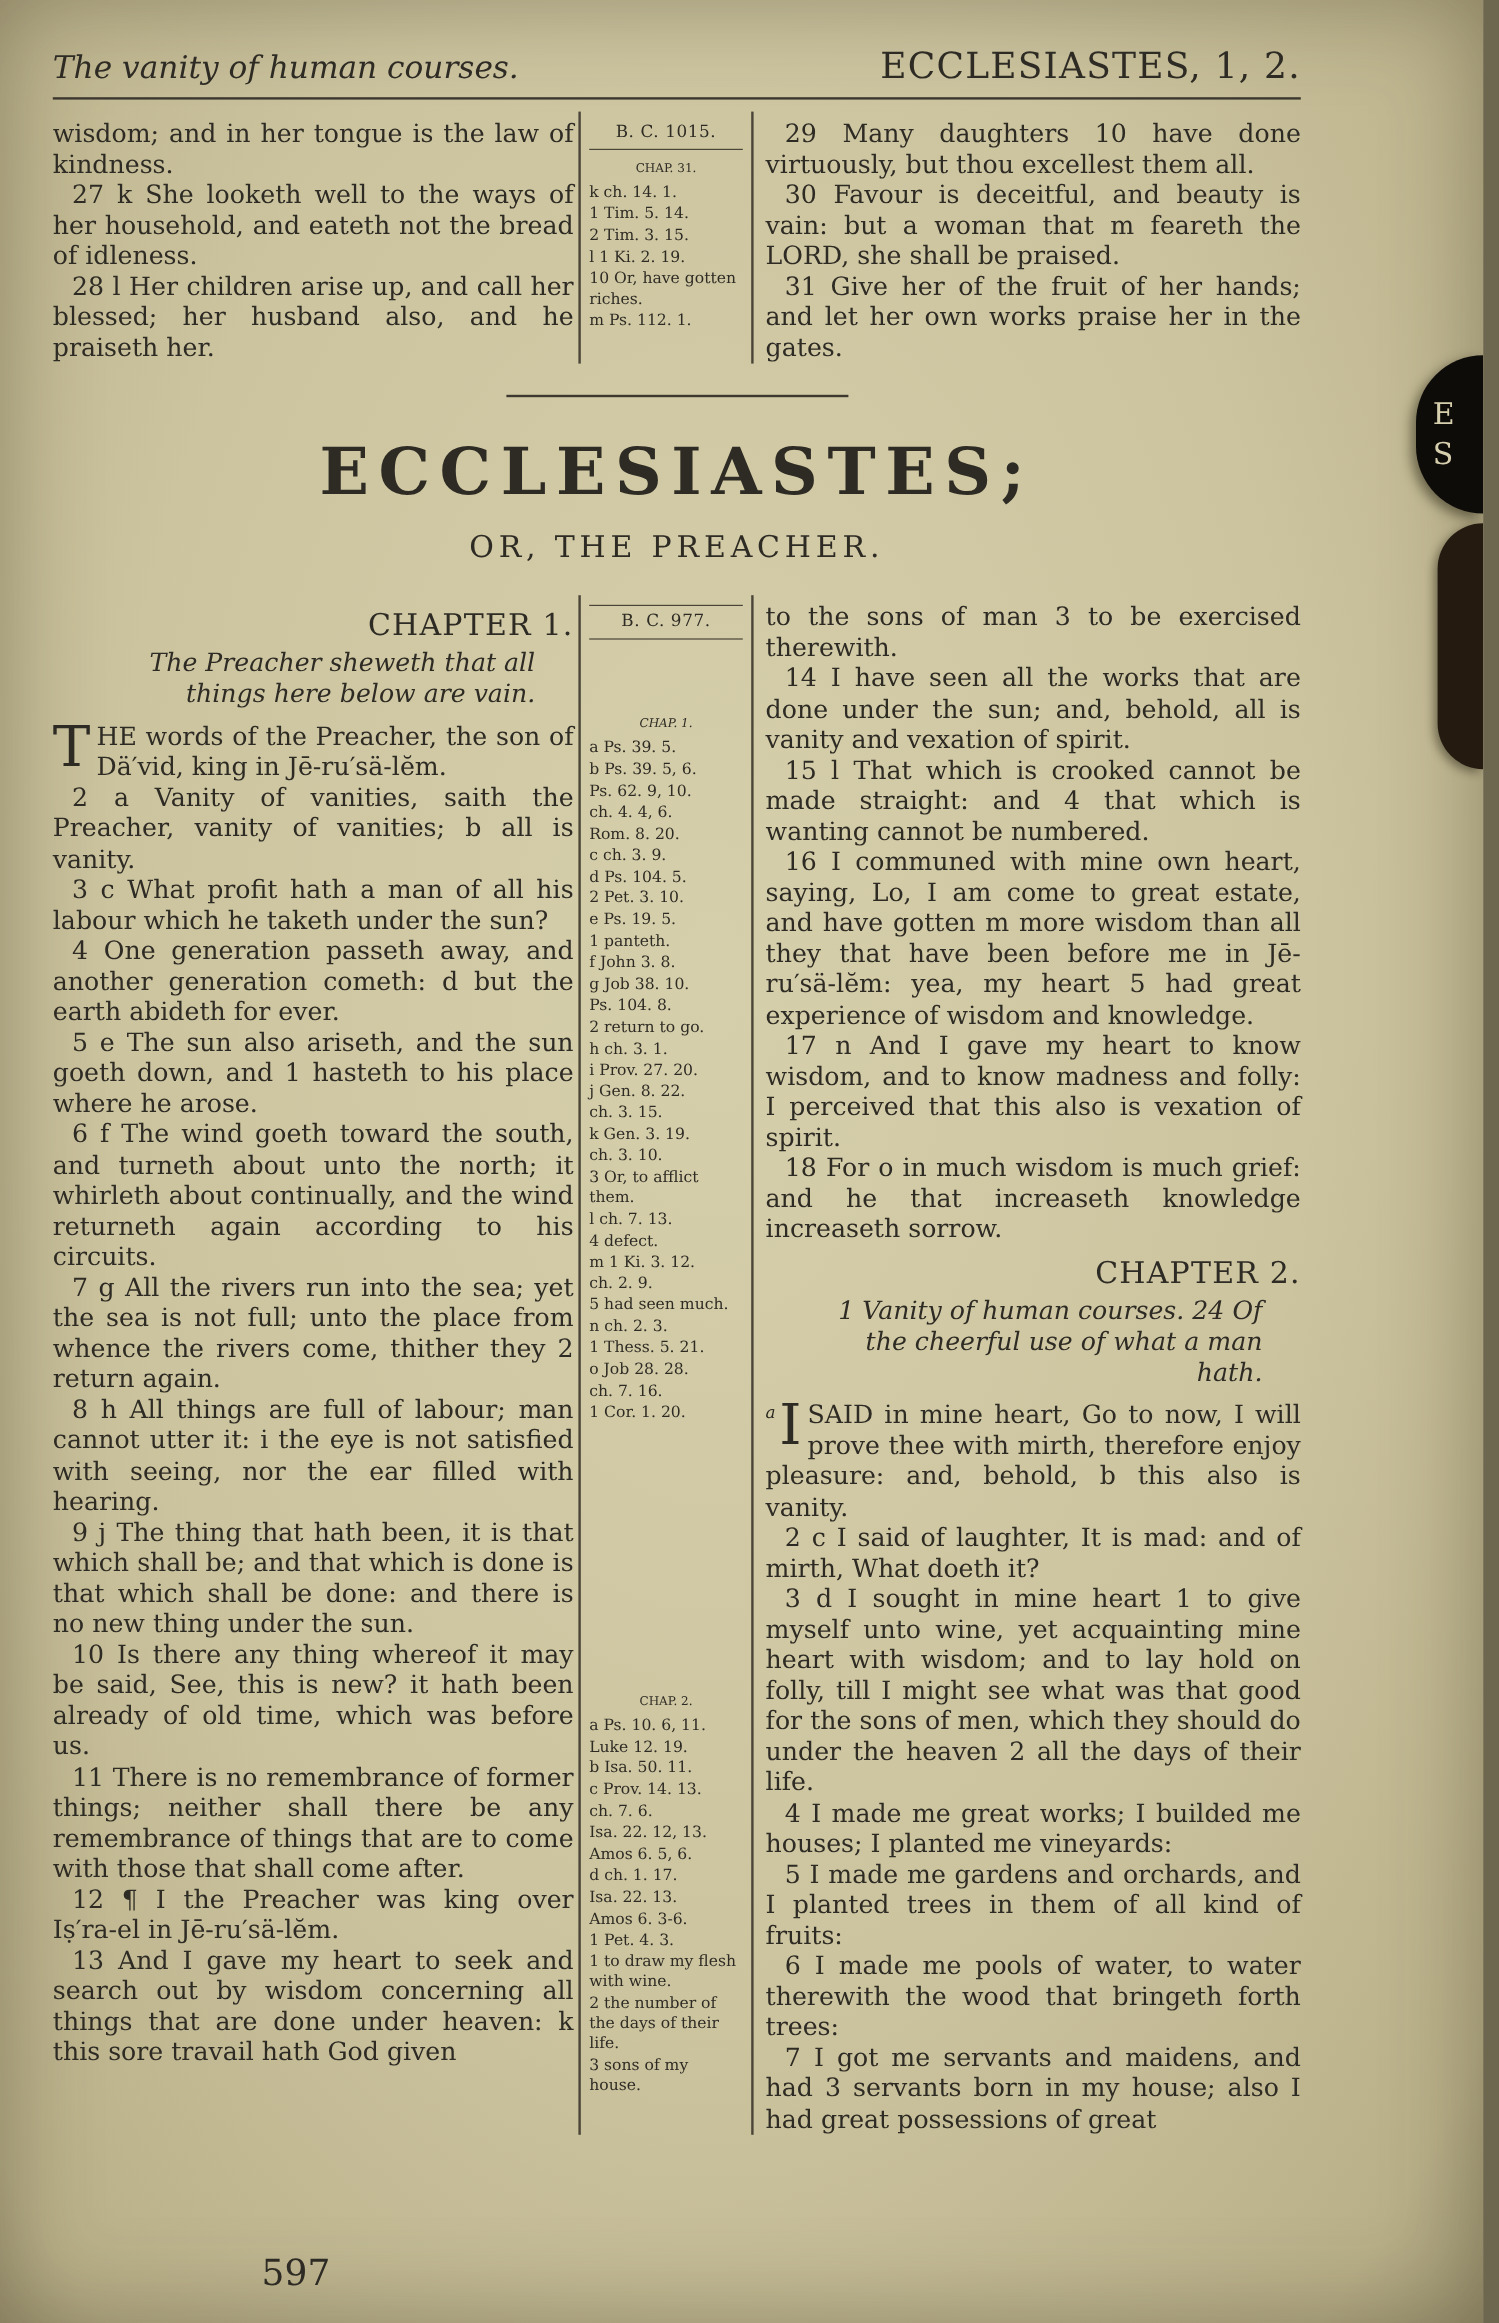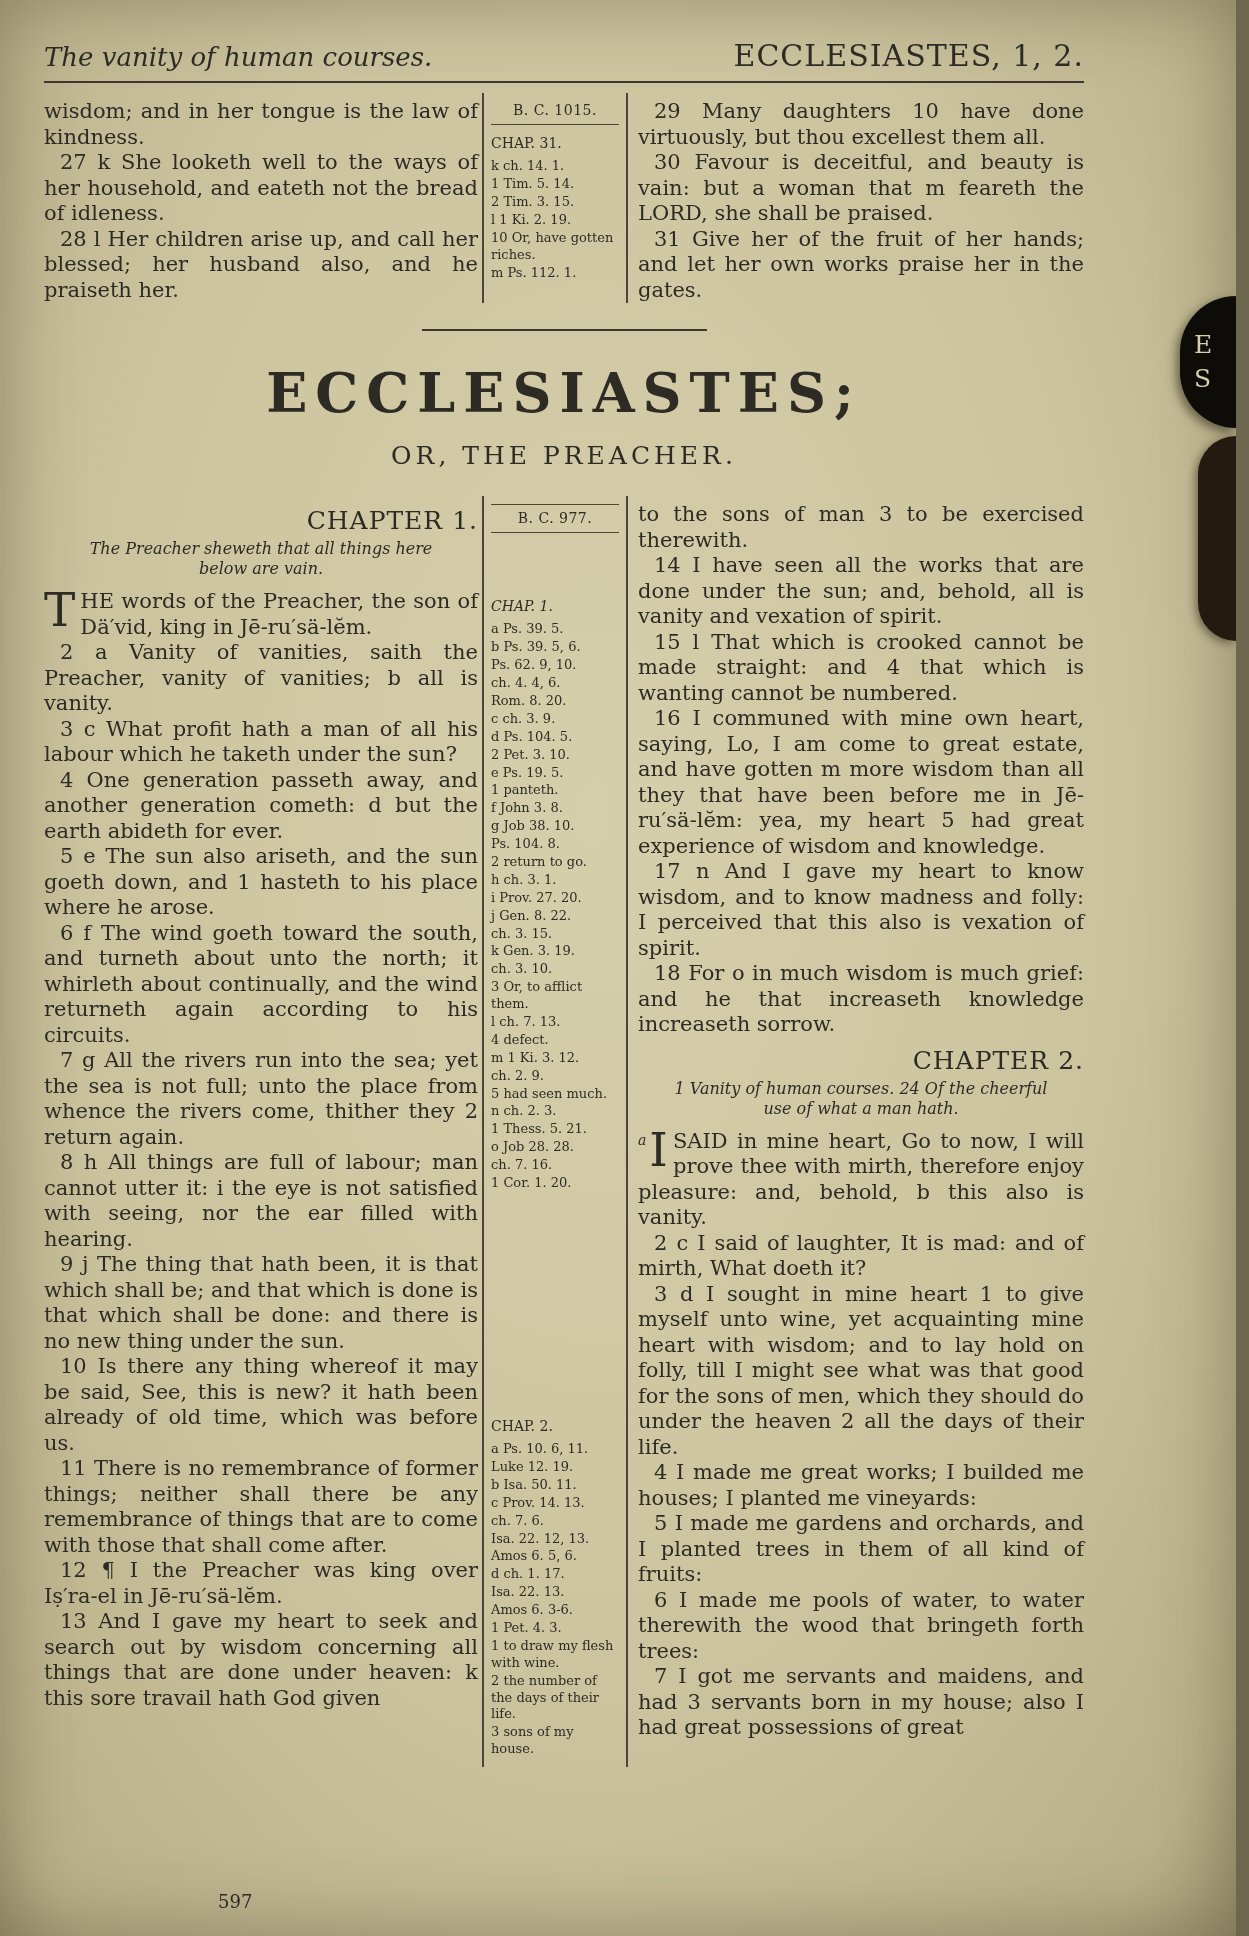--- a/index.html
+++ b/index.html
@@ -28,47 +28,47 @@
 
   .ref-col{
     border-left:2px solid #4a4538;border-right:2px solid #4a4538;
     padding:8px 7px;font-size:13px;line-height:1.3;
   }
   .bc{
     text-align:center;font-size:14px;letter-spacing:.5px;
     border-bottom:1.5px solid #4a4538;padding-bottom:5px;
   }
   .main-ref .bc{border-top:1.5px solid #4a4538;padding-top:4px;}
-  .chap-label{text-align:left;font-size:14px;margin:9px 0 6px;}
+  .chap-label{text-align:center;font-size:10px;margin:9px 0 6px;}
   .chap-label.chap1{margin-top:64px;font-style:italic;}
   .chap-label.chap2{margin-top:225px;}
   .ref-line{margin-bottom:1px;}
 
   .verse{
     font-size:21px;line-height:25.5px;text-align:justify;
     text-indent:16px;margin:0;hyphens:auto;-webkit-hyphens:auto;
   }
   .no-indent{text-indent:0;}
 
   .section-divider{width:285px;border-bottom:2.5px solid #3c3830;margin:26px auto 0;}
   .book-title{text-align:center;font-size:54px;font-weight:bold;letter-spacing:8px;margin:30px 0 0;}
   .book-subtitle{text-align:center;font-size:25px;font-weight:normal;letter-spacing:4px;margin:16px 0 0;}
 
   .main-section{margin-top:26px;}
   .chapter-heading{text-align:right;font-size:25px;font-weight:normal;letter-spacing:1px;margin:4px 0 4px;}
   .chapter-summary{
-    font-style:italic;font-size:16px;text-align:center;line-height:1.25;
+    font-style:italic;font-size:21px;text-align:right;line-height:1.25;
     margin:0 32px 10px;text-indent:0;
   }
   .chapter2-block{margin-top:8px;}
   .dropcap{float:left;font-size:47px;line-height:38px;padding:2px 5px 0 0;}
   .ref-letter{float:left;font-style:italic;font-size:14px;line-height:1;margin:4px 3px 0 0;}
   .first-verse{text-indent:0;}
 
-  .page-number{position:absolute;left:218px;bottom:24px;font-size:18px;}
+  .page-number{position:absolute;left:218px;bottom:24px;font-size:30px;}
 
   .thumb-tab{
     position:absolute;display:flex;flex-direction:column;
     align-items:flex-start;justify-content:center;
   }
   .tab-upper{
     right:0;top:296px;width:56px;height:132px;box-sizing:border-box;
     background:#0e0c09;border-radius:70px 0 0 70px;
     color:#d6cfae;font-size:25px;line-height:1.35;padding-left:14px;
     box-shadow:-4px 4px 10px rgba(30,25,10,.5);

